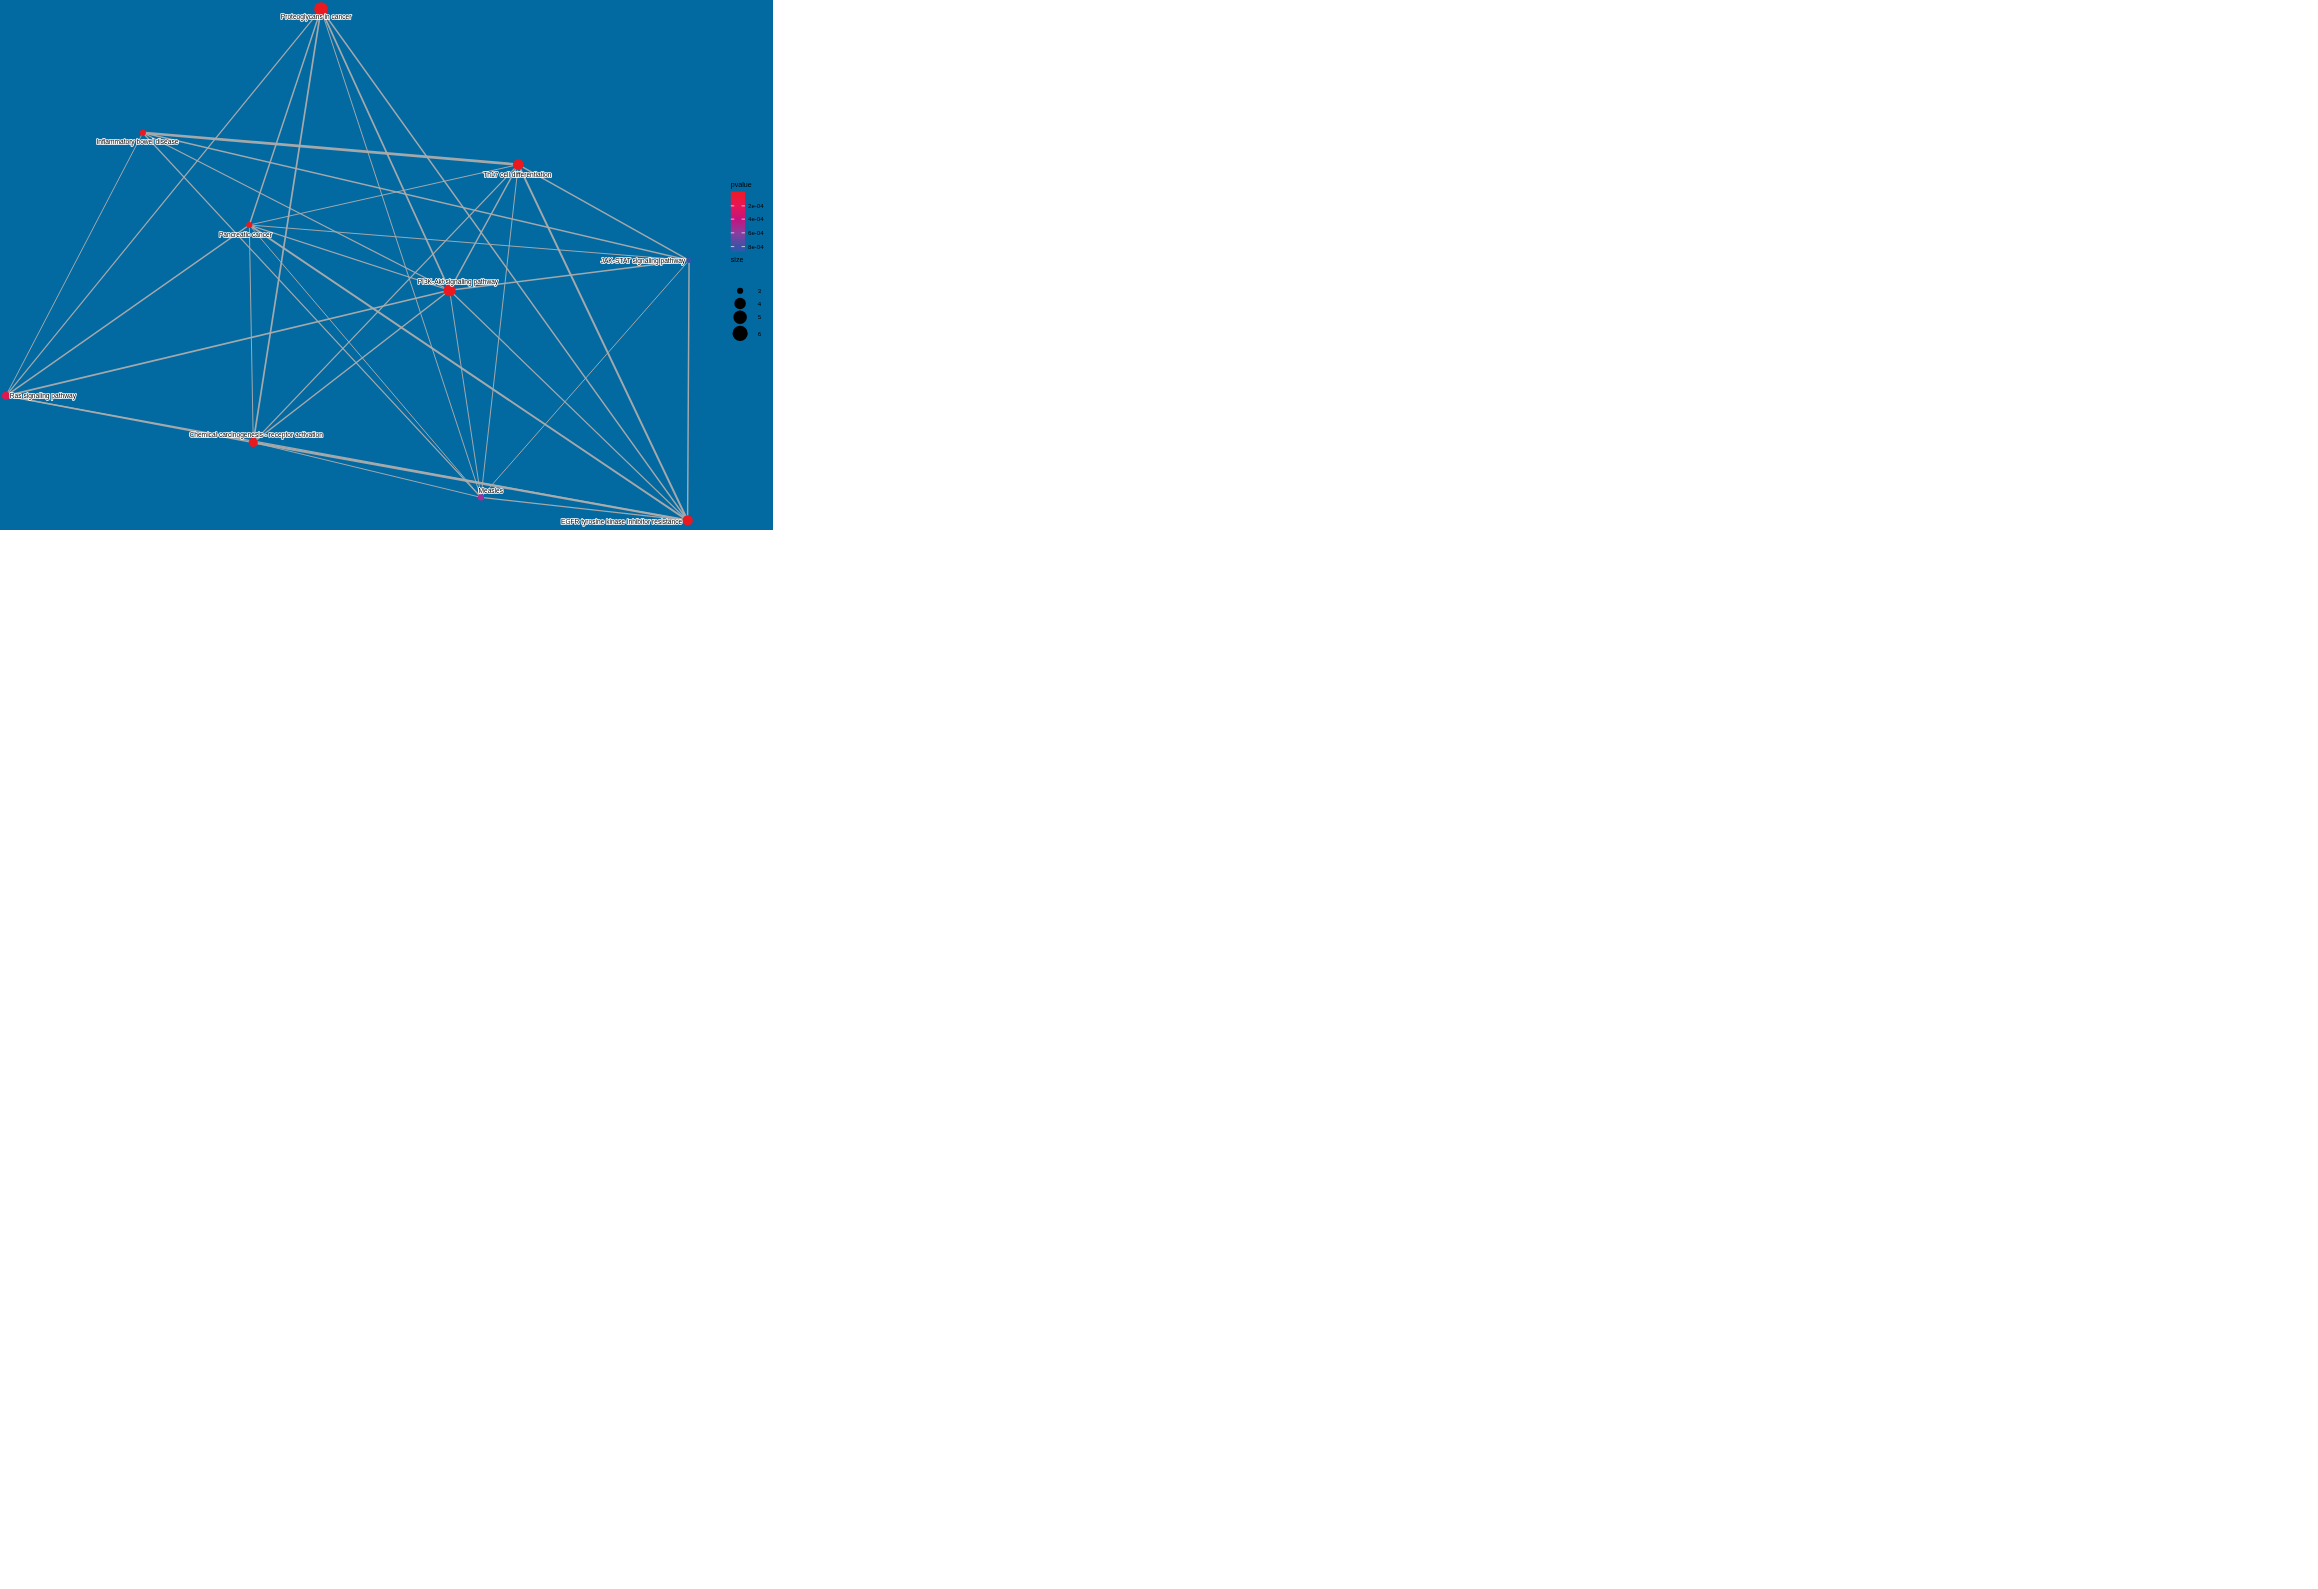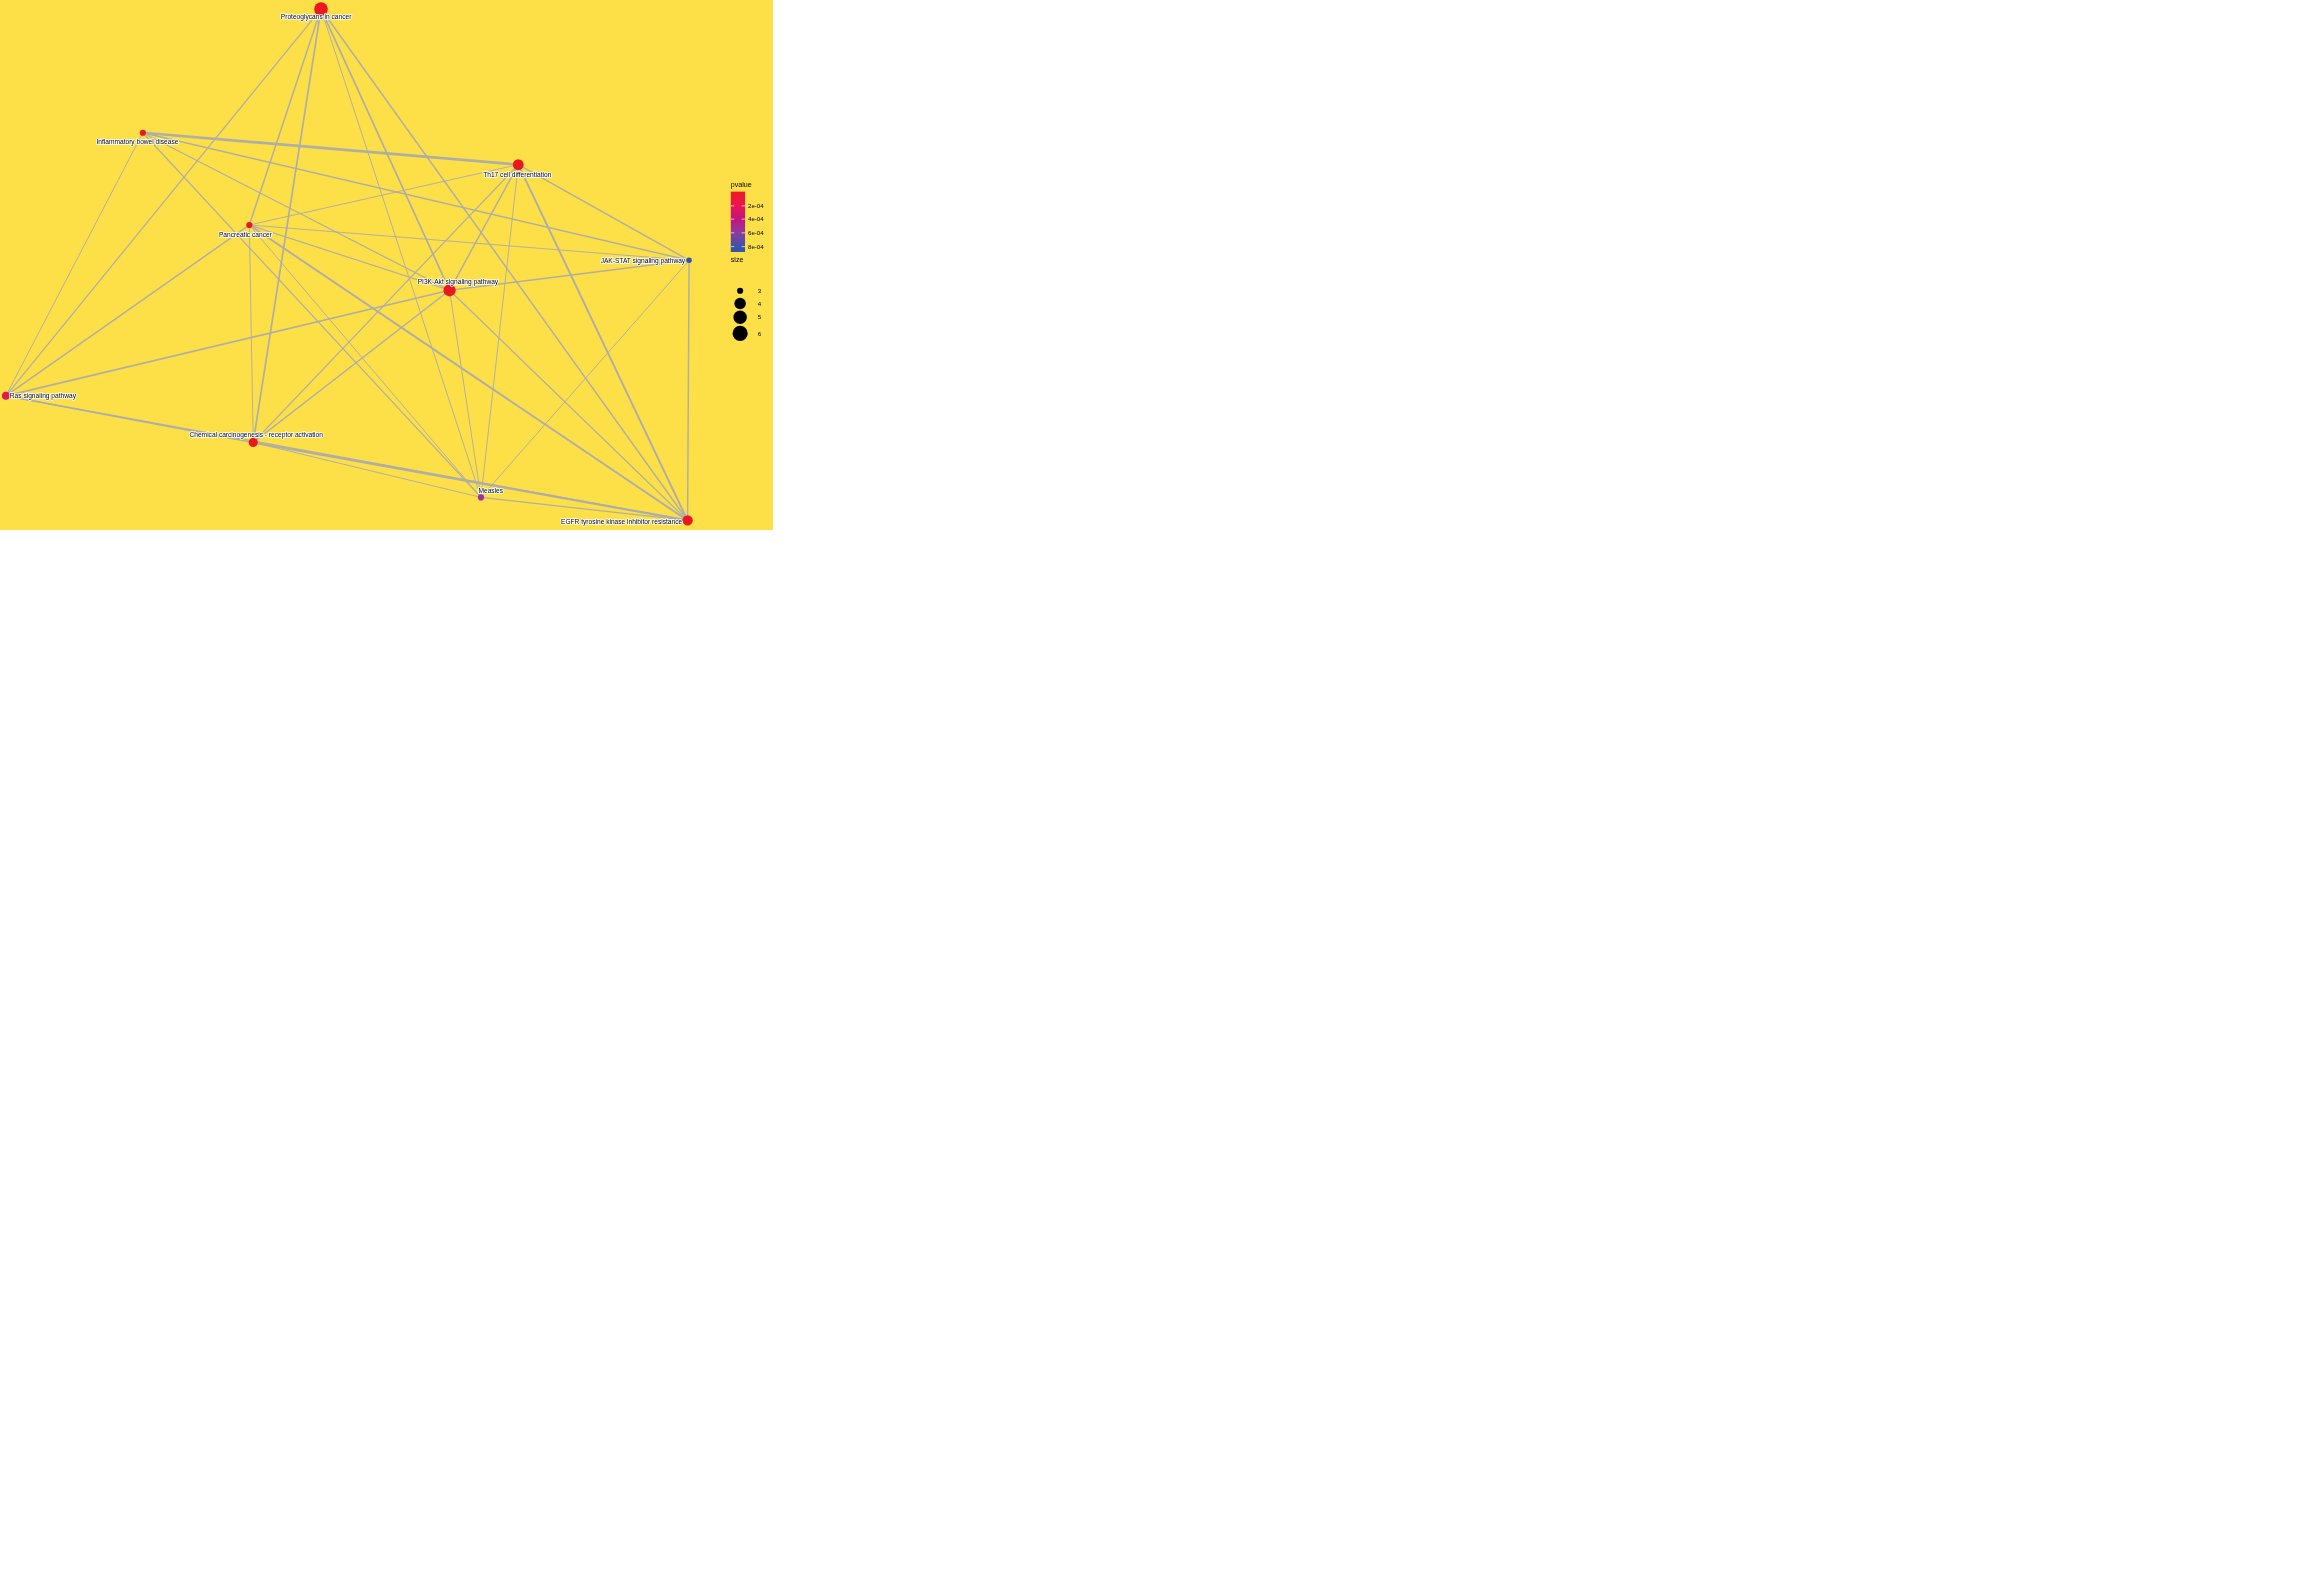--- a/index.html
+++ b/index.html
@@ -1,18 +1,18 @@
 <!DOCTYPE html>
 <html style="font-size:7.9px"><head>
 <meta charset="utf-8">
 <style>
   html,body{margin:0;padding:0;background:#ffffff;}
   body{width:773px;height:530px;overflow:hidden;
        font-family:"Liberation Sans","DejaVu Sans",sans-serif;}
-  .stage{position:relative;width:773px;height:530px;background:#fde047;}
+  .stage{position:relative;width:773px;height:530px;background:#0369a1;}
   svg{display:block;}
   .node-label{font-size:13.5px;fill:#000000;stroke:#ffffff;stroke-width:3.5px;
               paint-order:stroke;stroke-linejoin:round;}
   .legend-title{font-size:14.5px;fill:#000000;}
   .legend-tick-label{font-size:12.5px;fill:#000000;}
 </style>
 </head>
 <body>
 
 <div class="stage">

